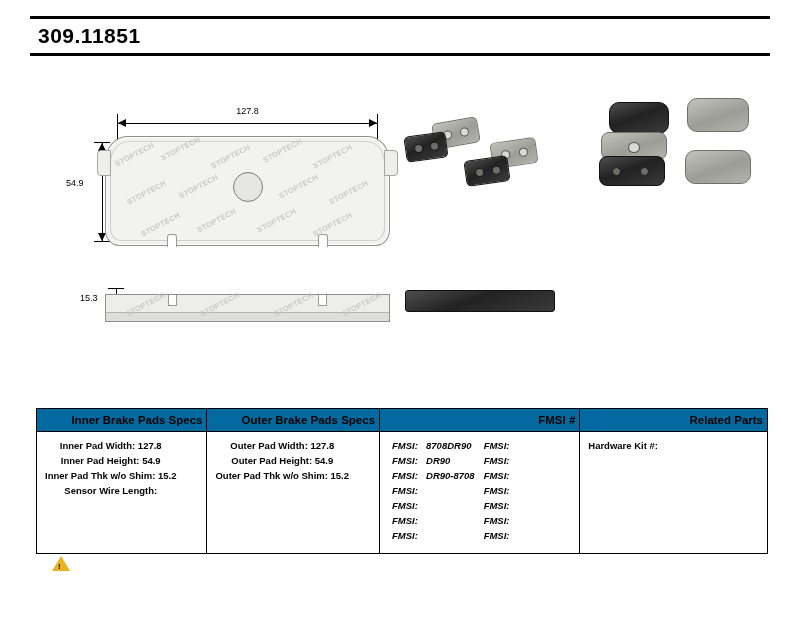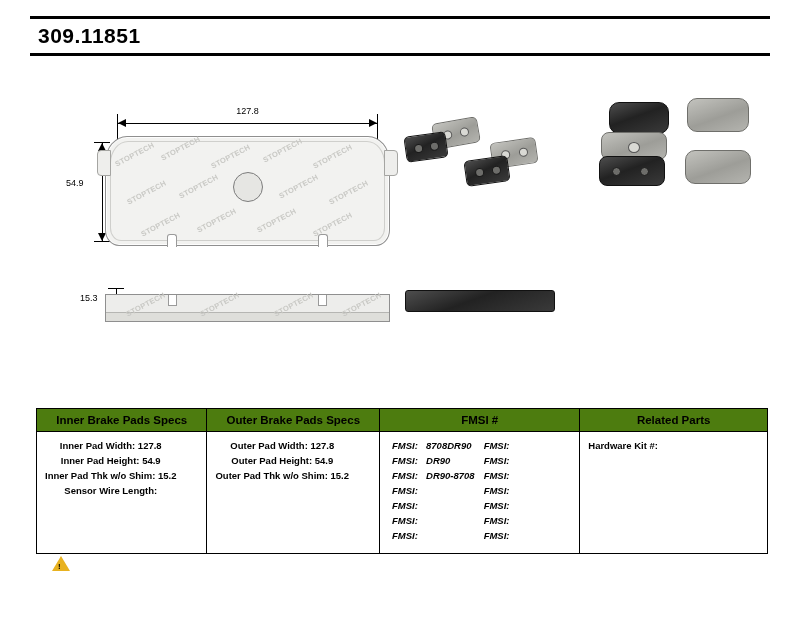--- a/index.html
+++ b/index.html
@@ -312,23 +312,23 @@
     left: 36px;
     top: 408px;
     width: 732px;
     border: 1px solid #000;
     border-collapse: collapse;
   }
   .spec-table th {
     border: 1px solid #000;
     font-size: 11.5px;
     font-weight: bold;
-    text-align: center;
+    text-align: right;
     padding: 5px 4px;
-    background: #4d7c0f;
+    background: #0369a1;
   }
   .spec-table td {
     border: 1px solid #000;
     vertical-align: top;
     padding: 6px 8px 10px 8px;
     font-size: 9.5px;
   }
   .col-inner { width: 22.5%; }
   .col-outer { width: 22.5%; }
   .col-fmsi  { width: 28%; }

